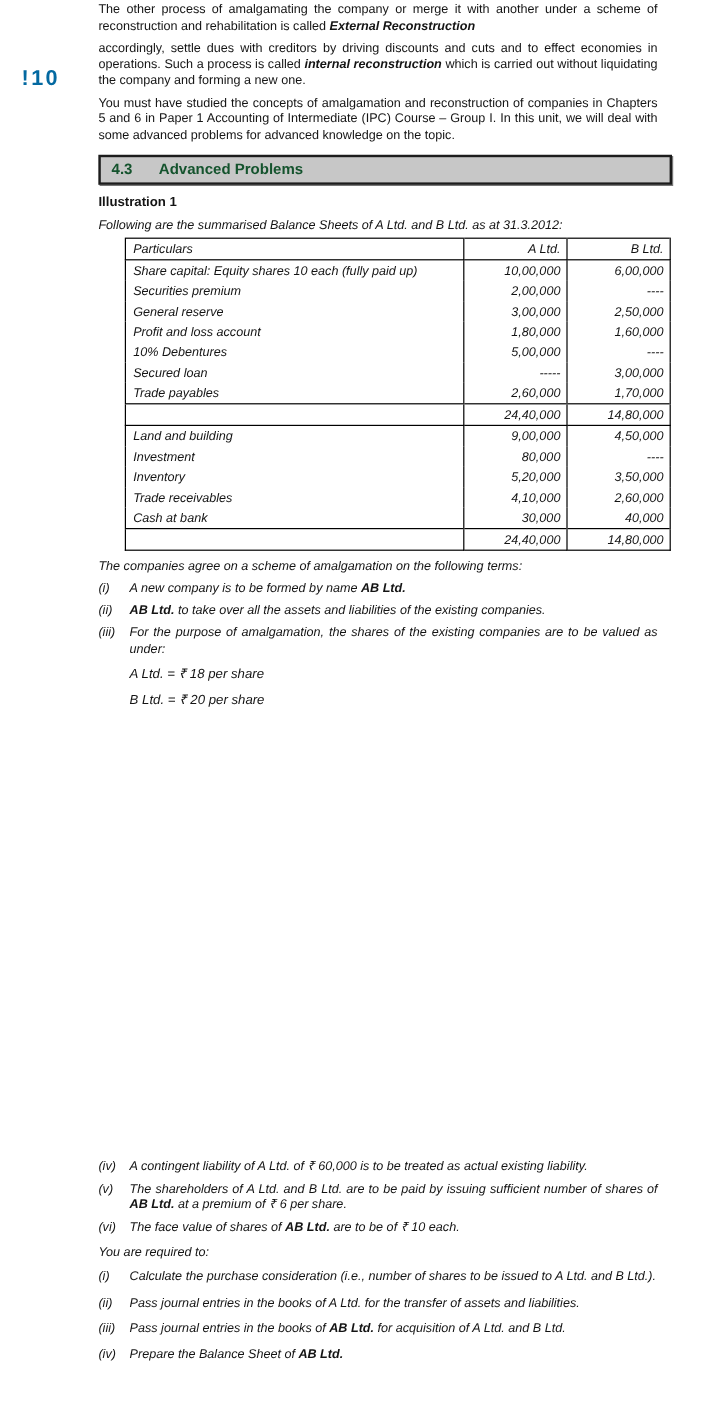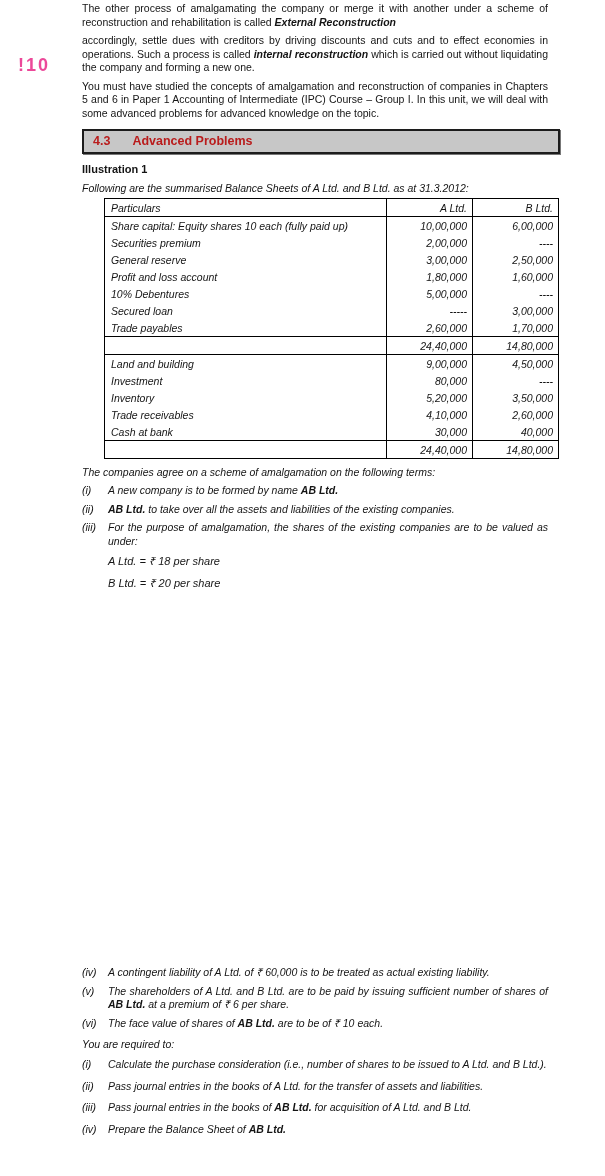--- a/index.html
+++ b/index.html
@@ -5,35 +5,35 @@
   * { margin:0; padding:0; box-sizing:border-box; }
   html,body { background:#ffffff; }
   body {
     width:605px; height:1176px; overflow:hidden; position:relative;
     font-family:"Liberation Sans", sans-serif; color:#141414;
     -webkit-font-smoothing:antialiased;
   }
   .page { position:relative; width:605px; height:1176px; background:#fff; }
   .marker {
     position:absolute; left:18px; top:55px;
-    font-weight:bold; font-size:18px; letter-spacing:2px; color:#ec4899;
+    font-weight:bold; font-size:18px; letter-spacing:2px; color:#0369a1;
   }
   .content { position:absolute; left:82px; top:2px; width:466px; }
 
   p.para {
     font-size:10.5px; line-height:13.5px; text-align:justify;
     margin-bottom:5px;
   }
   .bi { font-weight:bold; font-style:italic; }
 
   .section-header {
     margin-top:9px; width:478px; background:#c7c7c7;
     border:2px solid #1c1c1c; box-shadow:1px 1px 0 #777;
     padding:3px 9px 4px 9px;
-    font-weight:bold; font-size:12.5px; color:#b91c1c;
+    font-weight:bold; font-size:12.5px; color:#14532d;
     display:flex; gap:22px; align-items:center;
   }
 
   .h-topic { font-weight:bold; font-size:11px; margin-top:13px; }
   .h-illus { font-weight:bold; font-size:11px; margin-top:9px; }
   .intro-line { font-style:italic; font-size:10.5px; margin-top:7px; }
 
   table.bs {
     border-collapse:collapse; margin-top:4px; margin-left:22px;
     width:455px; font-style:italic; font-size:10.5px; color:#141414;

